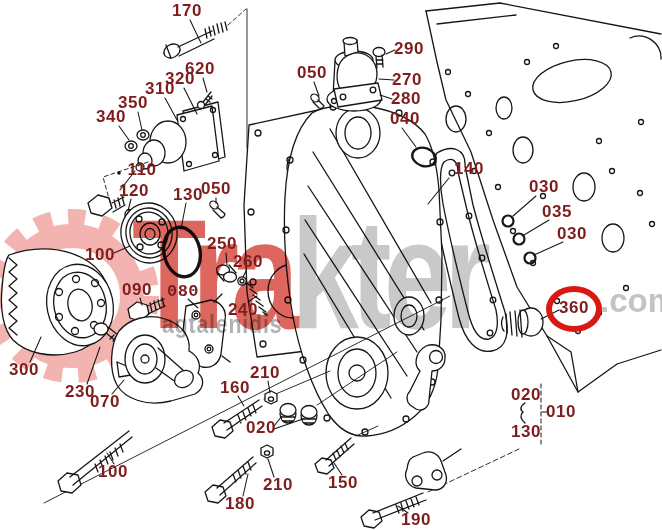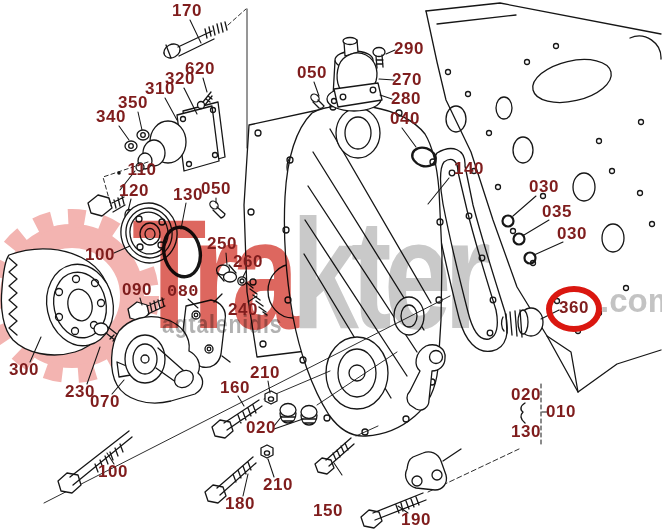--- a/index.html
+++ b/index.html
@@ -378,21 +378,21 @@
       <div class="callout" style="left: 137px; top: 290px;">090</div>
       <div class="callout" style="left: 24px; top: 370px;">300</div>
       <div class="callout" style="left: 80px; top: 392px;">230</div>
       <div class="callout" style="left: 105px; top: 402px;">070</div>
       <div class="callout" style="left: 113px; top: 472px;">100</div>
       <div class="callout" style="left: 235px; top: 388px;">160</div>
       <div class="callout" style="left: 265px; top: 373px;">210</div>
       <div class="callout" style="left: 261px; top: 428px;">020</div>
       <div class="callout" style="left: 278px; top: 485px;">210</div>
       <div class="callout" style="left: 240px; top: 504px;">180</div>
-      <div class="callout" style="left: 328px; top: 483px; margin-top: 28px;">150</div>
+      <div class="callout" style="left: 343px; top: 483px;">150</div>
       <div class="callout" style="left: 416px; top: 520px;">190</div>
       <div class="callout" style="left: 409px; top: 49px;">290</div>
       <div class="callout" style="left: 407px; top: 80px;">270</div>
       <div class="callout" style="left: 406px; top: 99px;">280</div>
       <div class="callout" style="left: 405px; top: 119px;">040</div>
       <div class="callout" style="left: 457px; top: 169px; margin-left: 12px;">140</div>
       <div class="callout" style="left: 544px; top: 187px;">030</div>
       <div class="callout" style="left: 557px; top: 212px;">035</div>
       <div class="callout" style="left: 572px; top: 234px;">030</div>
       <div class="callout" style="left: 574px; top: 308px;">360</div>

